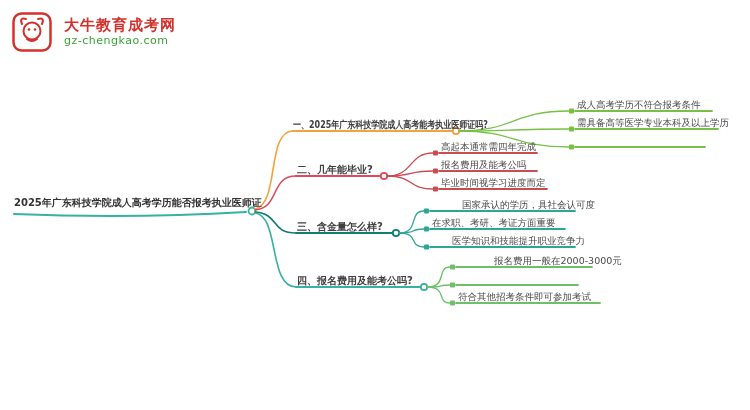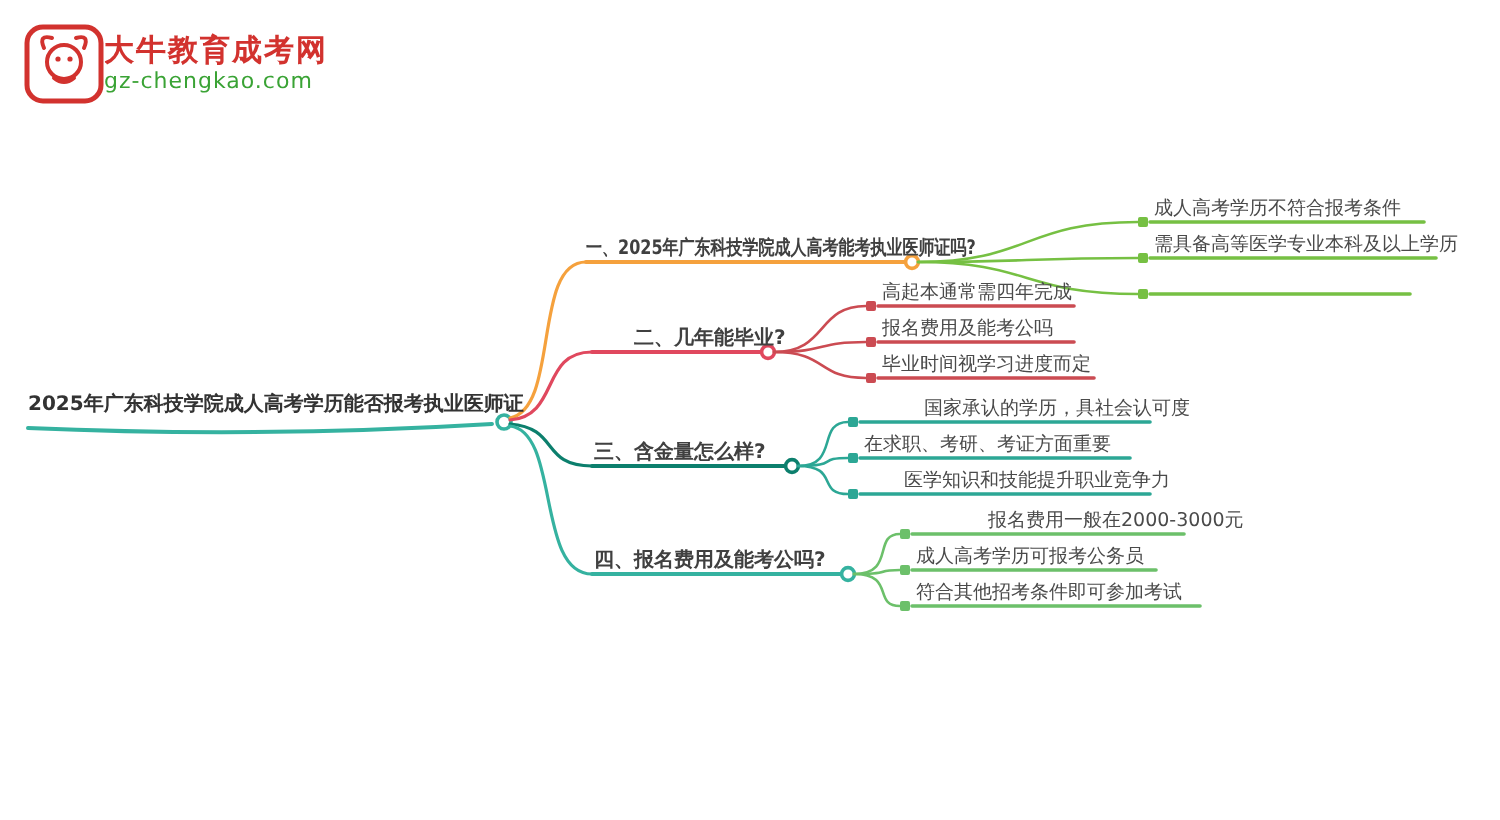--- a/index.html
+++ b/index.html
@@ -2,21 +2,21 @@
 <html><head>
 <meta charset="utf-8">
 <style>
   html,body{margin:0;padding:0;background:#fff;}
   .stage{
     position:relative;width:750px;height:410px;background:#ffffff;overflow:hidden;
     font-family:"DejaVu Sans","Liberation Sans",sans-serif;
   }
   .edges{position:absolute;left:0;top:0;}
   
-  .logo{position:absolute;left:12px;top:12px;display:flex;align-items:center;gap:0;cursor:pointer;}
+  .logo{position:absolute;left:12px;top:12px;display:flex;align-items:center;gap:12px;cursor:pointer;}
   .logo-badge{width:40px;height:40px;flex:0 0 auto;}
   .site-name{font-size:15px;font-weight:bold;color:#d2322e;letter-spacing:1px;line-height:1.2;}
   .site-domain{font-size:11px;color:#3aa335;letter-spacing:.5px;line-height:1.2;}
   
   .node{position:absolute;white-space:nowrap;color:#3a3a3a;line-height:1.15;}
   .central{font-size:10px;font-weight:bold;color:#333;}
   .blabel{font-size:10px;font-weight:bold;color:#404040;}
   .blabel.compress{transform:scaleX(.8);transform-origin:left center;}
   .child{font-size:9.5px;color:#4a4a4a;}
 </style>
@@ -126,28 +126,27 @@
       <div class="site-domain">gz-chengkao.com</div>
     </div>
   </div>
 
   <div class="node central" style="left:14px;top:197px;">2025年广东科技学院成人高考学历能否报考执业医师证</div>
 
   <div class="node blabel compress" style="left:293px;top:119px;">一、2025年广东科技学院成人高考能考执业医师证吗?</div>
   <div class="node child" style="left:577px;top:100px;">成人高考学历不符合报考条件</div>
   <div class="node child" style="left:577px;top:118px;">需具备高等医学专业本科及以上学历</div>
 
-  <div class="node blabel" style="left:297px;top:164px;margin-left:20px;">二、几年能毕业?</div>
+  <div class="node blabel" style="left:297px;top:164px;">二、几年能毕业?</div>
   <div class="node child" style="left:441px;top:142px;">高起本通常需四年完成</div>
   <div class="node child" style="left:441px;top:160px;">报名费用及能考公吗</div>
   <div class="node child" style="left:441px;top:178px;">毕业时间视学习进度而定</div>
 
   <div class="node blabel" style="left:297px;top:221px;">三、含金量怎么样?</div>
   <div class="node child" style="left:432px;top:200px;margin-left:30px;">国家承认的学历，具社会认可度</div>
   <div class="node child" style="left:432px;top:218px;">在求职、考研、考证方面重要</div>
   <div class="node child" style="left:432px;top:236px;padding-left:20px;">医学知识和技能提升职业竞争力</div>
 
   <div class="node blabel" style="left:297px;top:275px;">四、报名费用及能考公吗?</div>
   <div class="node child" style="left:458px;top:256px;margin-left:36px;">报名费用一般在2000-3000元</div>
-  <div class="node child" style="left:458px;top:274px;">成人高考学历可报考公务员</div>
   <div class="node child" style="left:458px;top:292px;">符合其他招考条件即可参加考试</div>
 
 </div>
 
 </body></html>

